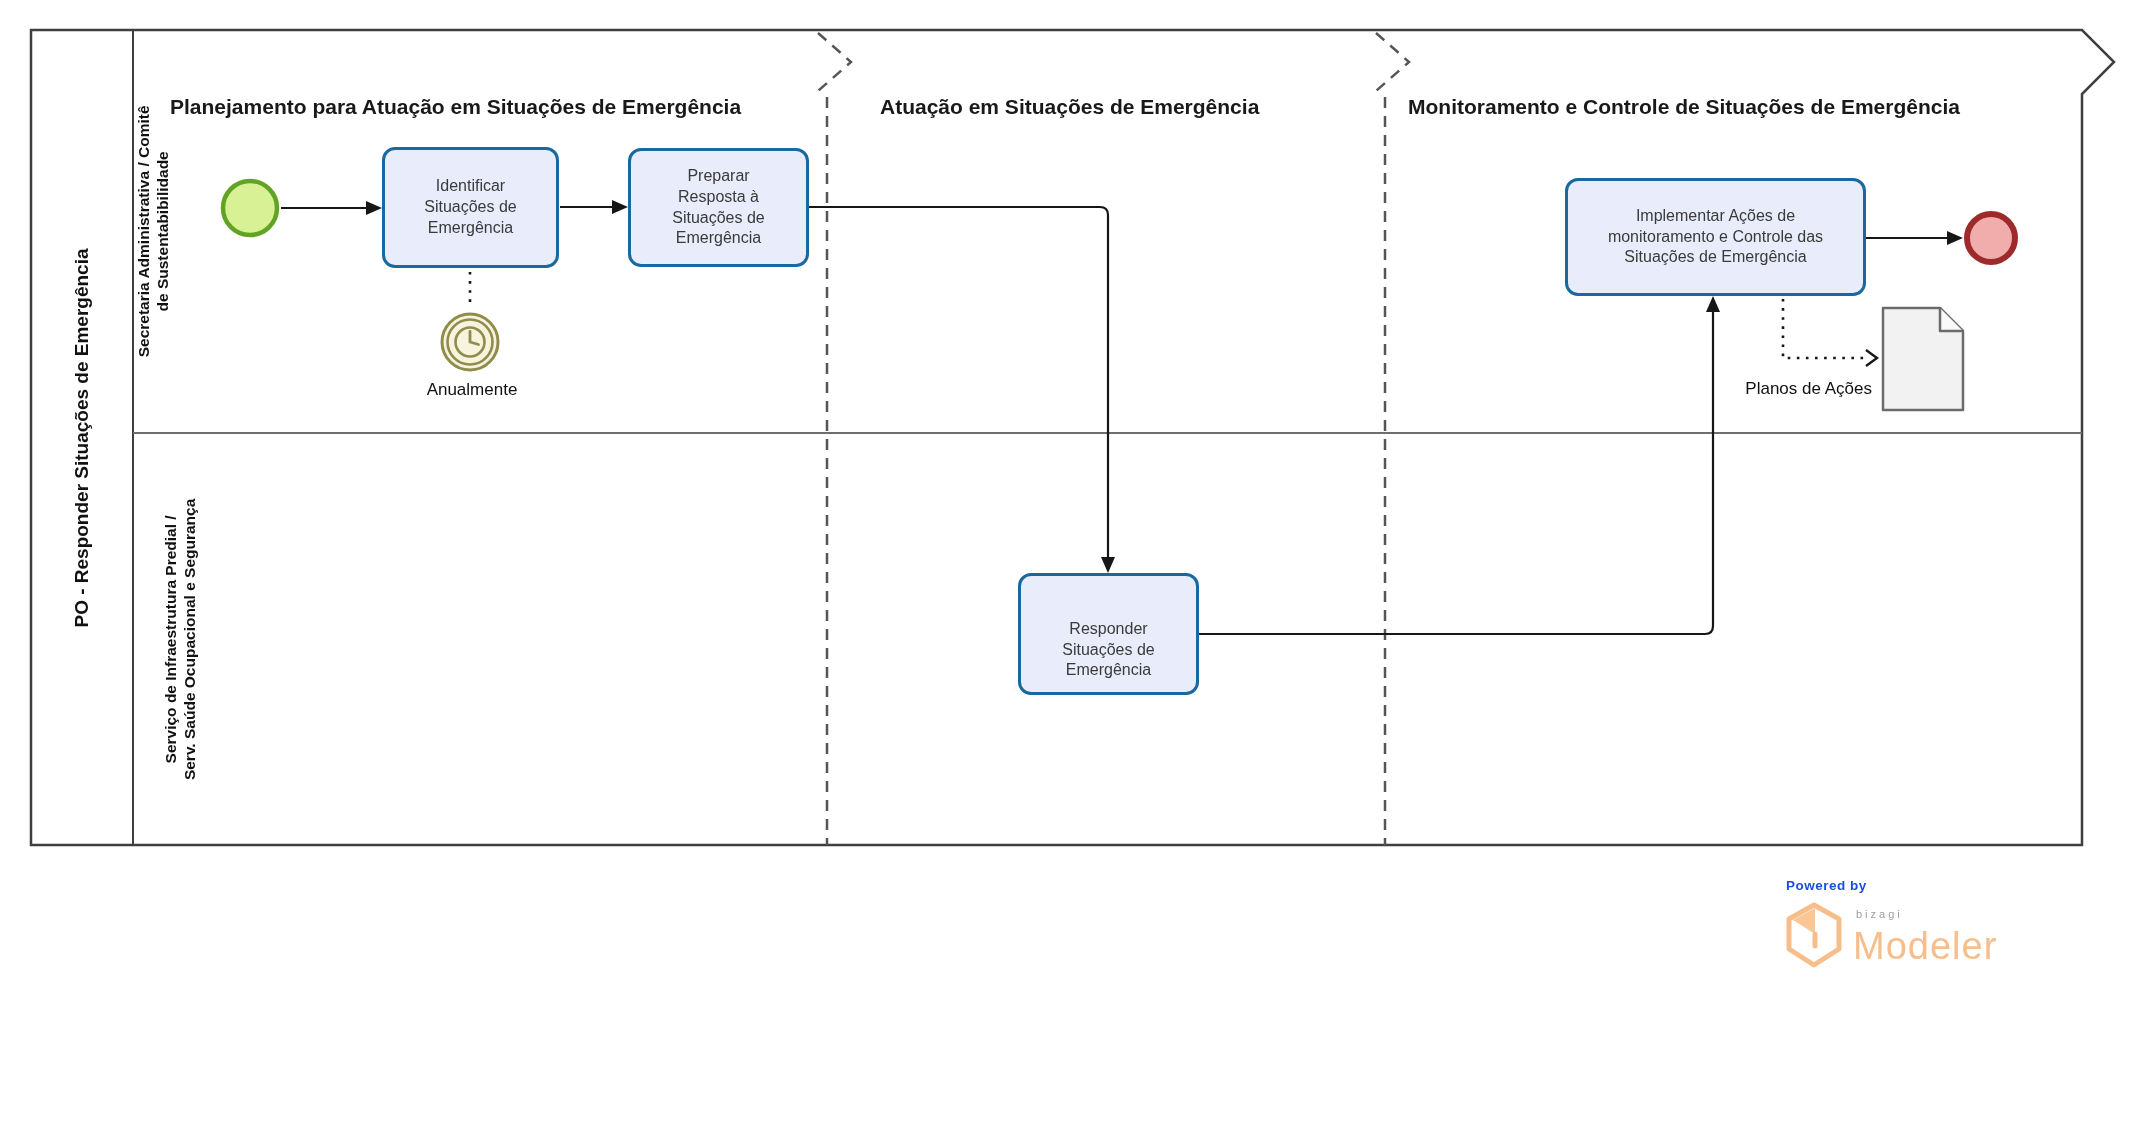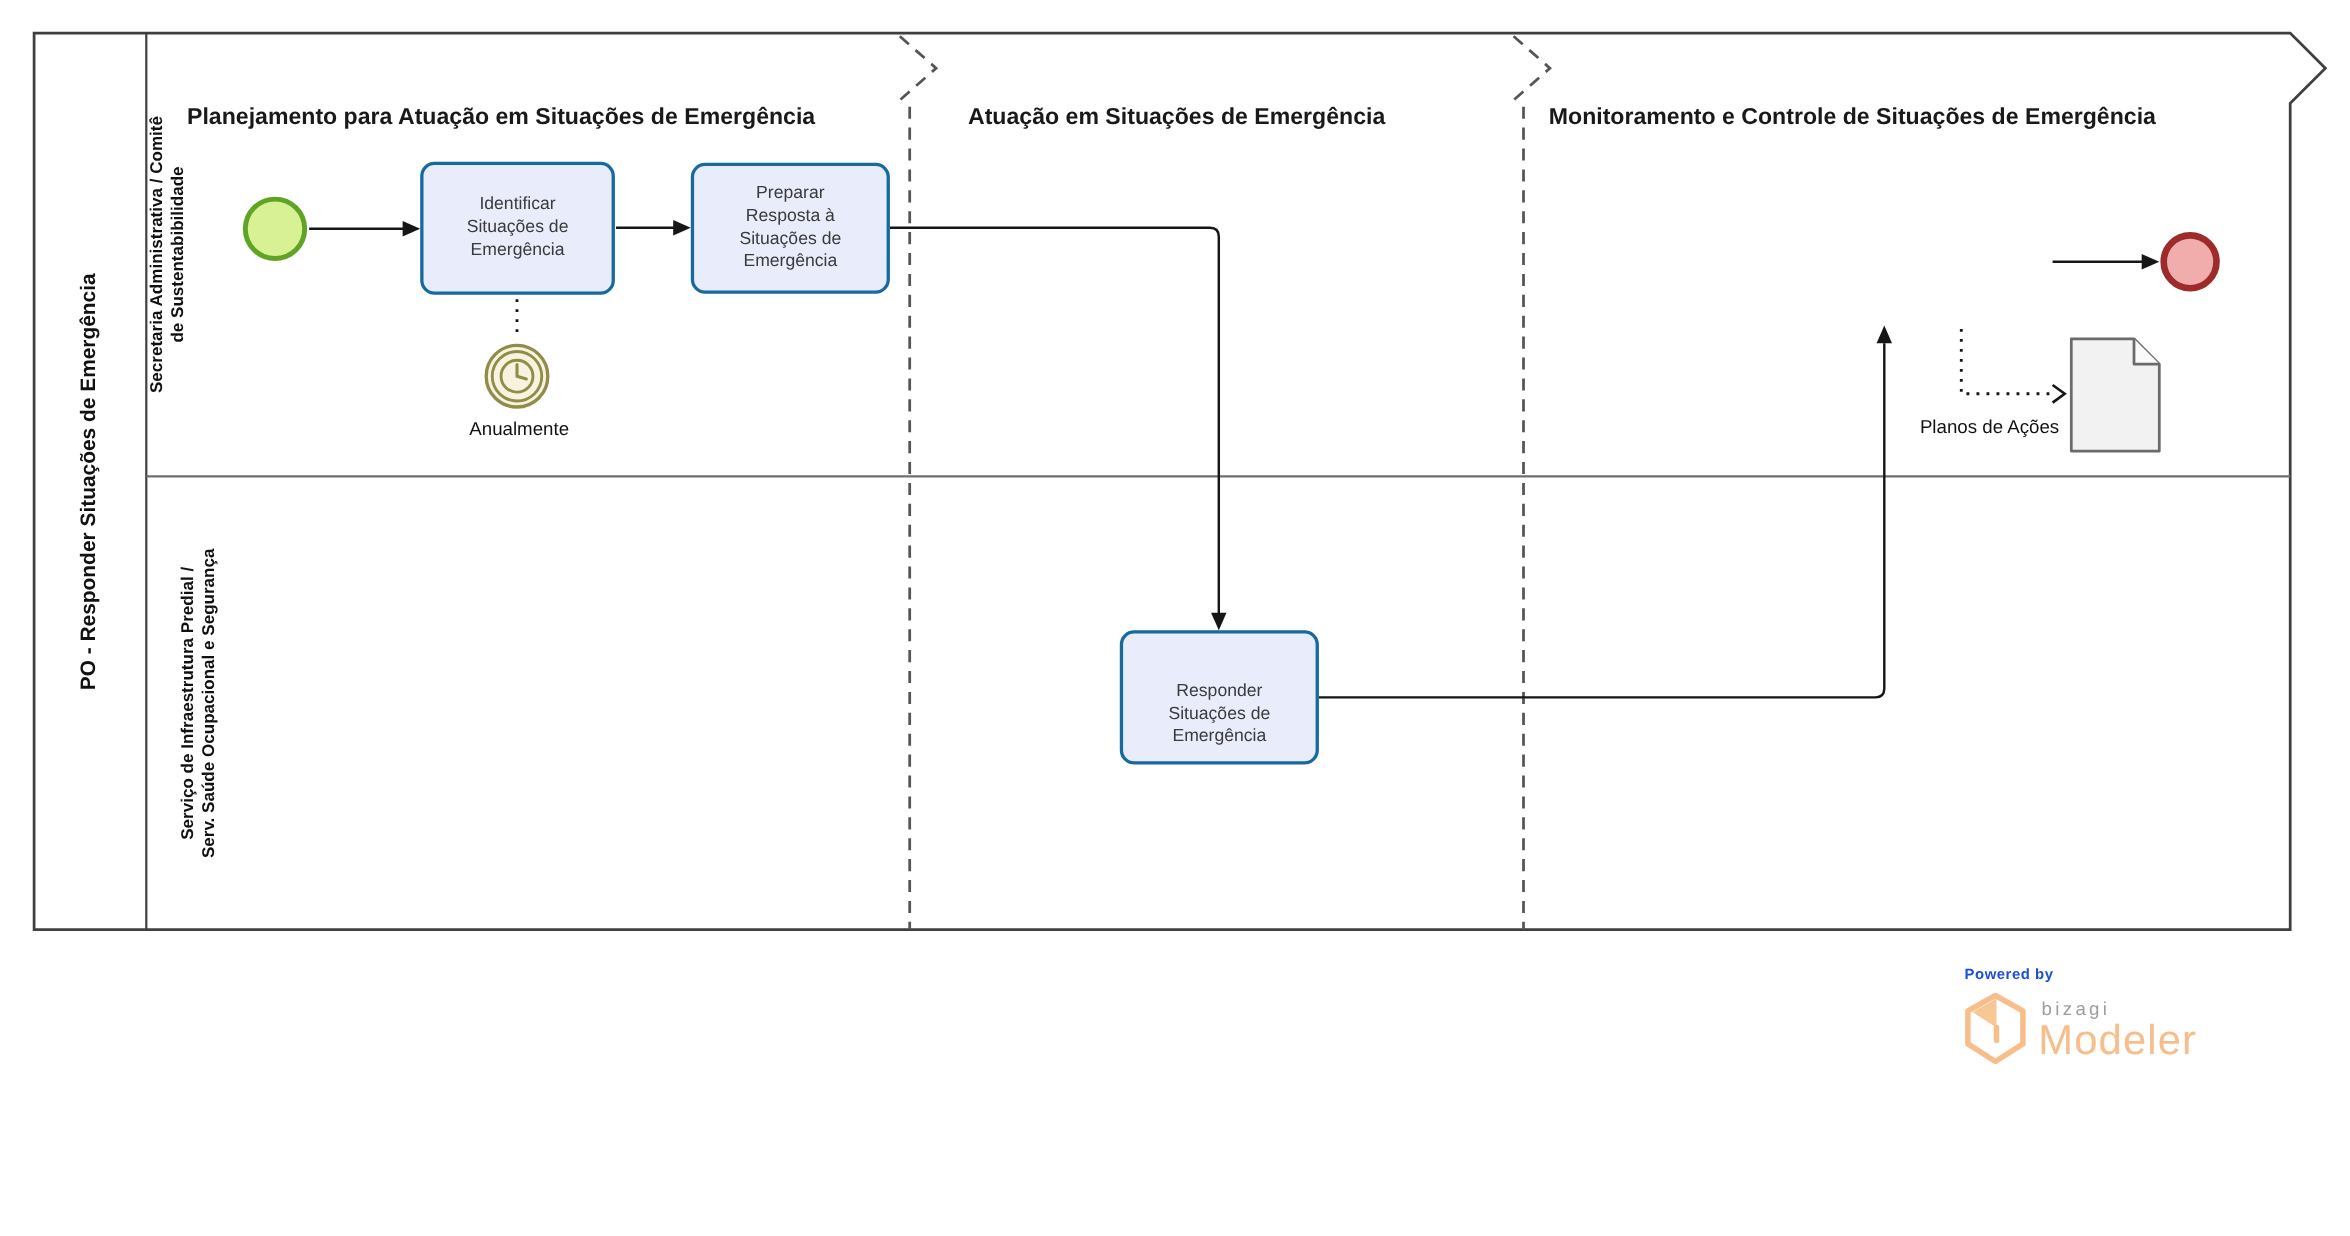--- a/index.html
+++ b/index.html
@@ -21,21 +21,21 @@
     background:#e9edfb;border:3px solid #17699f;border-radius:13px;
     display:flex;align-items:center;justify-content:center;
     font-size:16px;line-height:1.3;color:#3a3a3a;text-align:center;
     box-sizing:border-box;
   }
   .task span{display:inline-block;}
   .node-label{font-size:17px;color:#111;}
   
   #logo{left:1786px;top:878px;width:300px;height:122px;}
   .powered-by{position:absolute;left:0;top:0;font-size:13.5px;color:#1d4ed8;font-weight:700;letter-spacing:.5px;text-align:center;}
-  .brand-word{position:absolute;left:70px;top:30px;font-size:17px;color:#9d9d9d;letter-spacing:3px;}
+  .brand-word{position:absolute;left:70px;top:30px;font-size:11px;color:#9d9d9d;letter-spacing:3px;}
   .product-word{position:absolute;left:67px;top:47px;font-size:38px;color:#f7be8b;letter-spacing:1px;}
   .hex-icon{position:absolute;left:0;top:24px;}
 </style>
 </head>
 <body>
 
 <div id="canvas">
 
   <svg id="linework" viewBox="0 0 2136 1124" xmlns="http://www.w3.org/2000/svg">
 
@@ -108,20 +108,23 @@
 
   <div class="abs task" style="left:382px;top:147px;width:177px;height:121px;">
     <span style="width:112px;">Identificar Situações de Emergência</span>
   </div>
   <div class="abs task" style="left:628px;top:148px;width:181px;height:119px;">
     <span style="width:102px;">Preparar Resposta à Situações de Emergência</span>
   </div>
   <div class="abs task" style="left:1018px;top:573px;width:181px;height:122px;">
     <span style="width:116px;margin-top:32px;">Responder Situações de Emergência</span>
   </div>
+  <div class="abs task" style="left:1565px;top:178px;width:301px;height:118px;">
+    <span style="width:246px;">Implementar Ações de monitoramento e Controle das Situações de Emergência</span>
+  </div>
 
   <div class="abs node-label" style="left:402px;top:380px;width:140px;text-align:center;">Anualmente</div>
   <div class="abs node-label" style="left:1698px;top:379px;width:174px;text-align:right;">Planos de Ações</div>
 
   <div class="abs" id="logo">
     <div class="powered-by">Powered by</div>
     <svg class="hex-icon" width="56" height="66" viewBox="0 0 56 66">
       <path d="M 28 3 L 53 17 V 47 L 28 63 L 3 47 V 17 Z" fill="none" stroke="#f7be8b" stroke-width="5" stroke-linejoin="round"></path>
       <path d="M 7 18 L 29 32 V 6 Z" fill="#f8c795" stroke="none"></path>
       <path d="M 29 32 V 44" stroke="#f7be8b" stroke-width="5" stroke-linecap="round"></path>

